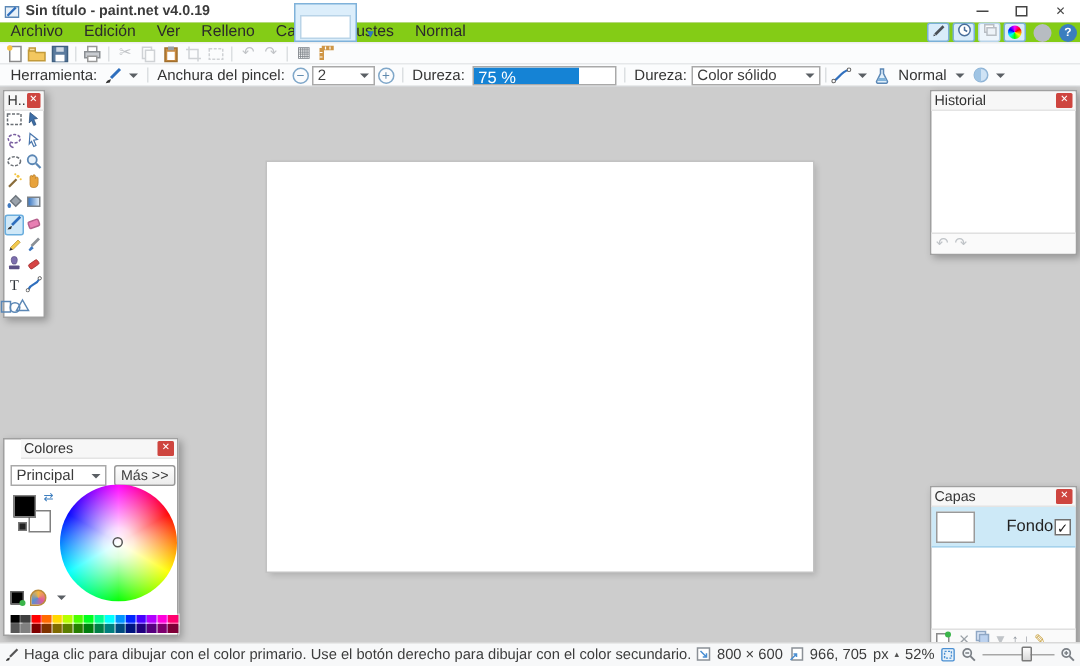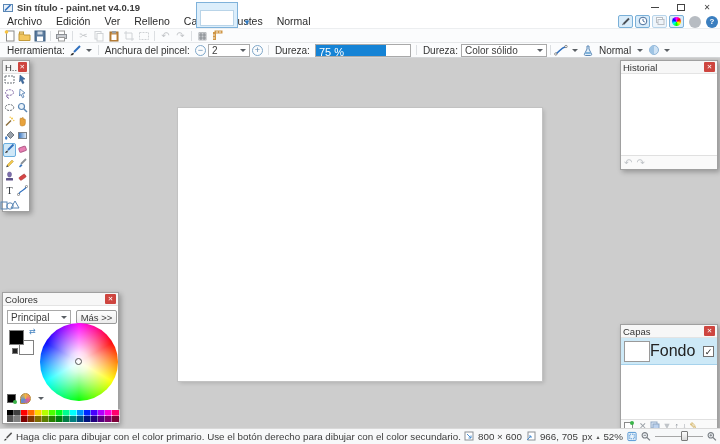--- a/index.html
+++ b/index.html
@@ -7,21 +7,21 @@
   body { position:relative; font-family:"Liberation Sans",sans-serif; background:#cdcdcd; overflow:hidden; font-size:10px; color:#3c3c3c; }
   .abs { position:absolute; }
   .flex { display:flex; align-items:center; }
 
   
   #titlebar { left:0; top:0; width:720px; height:15px; background:#fff; }
   #title-text { font-size:9.5px; color:#3b3b3b; margin-left:4px; white-space:nowrap;font-weight:bold; }
   .winbtn { width:26px; height:15px; display:flex; align-items:center; justify-content:center; font-size:8px; color:#444; }
   #min-glyph { width:8px; height:1px; background:#444; }
   #max-glyph { width:8px; height:7px; border:1px solid #444; }
-  #menubar { left:0; top:15px; width:720px; height:13px; background:#ffffff; }
+  #menubar { left:0; top:15px; width:720px; height:13px; background:#84cc16; }
   .menu-item { padding:0 7px; font-size:10.5px; color:#2b2b2b; line-height:13px; }
   #thumb-tab { left:196px; top:2px; width:42px; height:26px; border:1px solid #7fb2da; background:#dceefb; }
   #thumb-inner { position:absolute; left:3px; top:7px; width:34px; height:16px; background:#fff; border:1px solid #b9d4e8; }
   #imagelist-btn { left:241px; top:16px; width:12px; height:12px; color:#2f7bc4; font-size:9px; text-align:center; line-height:12px; }
 
   #panel-toggles { right:2px; top:15px; height:13px; gap:2px; }
   .toggle-btn { width:15px; height:13px; background:#d9ecfa; border:1px solid #7ab0d8; border-radius:2px; display:flex; align-items:center; justify-content:center; }
   .toggle-btn.pale { background:#eef5fb; border-color:#b8d4ea; }
   .circle-btn { width:12px; height:12px; border-radius:50%; margin-left:3px; }
   #settings-btn { background:#b7bcc2; }
@@ -59,21 +59,21 @@
   .tool-wide { grid-column:1 / span 2; }
 
   #history-panel { left:620px; top:60px; width:98px; height:110px; }
   .hist-item { height:14px; display:flex; align-items:center; background:#cde9f7; border-bottom:1px solid #a6d2ec; padding-left:2px; }
   .page-ico { position:relative; width:8px; height:10px; background:#fff; border:1px solid #8a8a8a; margin-right:3px; }
   .page-ico::after { content:""; position:absolute; right:-2px; top:-2px; width:4px; height:4px; border-radius:50%; background:#3bb54a; }
   .panel-footer { position:absolute; left:0; right:0; bottom:0; height:14px; background:#fafafa; border-top:1px solid #e0e0e0; display:flex; align-items:center; padding-left:3px; gap:4px; }
   .ft-glyph { font-size:10px; color:#c0c4c8; line-height:1; }
   .ft-on { color:#8a9098; }
 
-  #colors-panel { left:2px; top:292px; width:117px; height:132px; }
+  #colors-panel { left:2px; top:292px; width:117px; height:132px;padding-left:11px; }
   #mode-select { position:absolute; left:4px; top:17px; width:64px; height:14px; }
   #more-btn { position:absolute; left:73px; top:17px; width:41px; height:14px; border:1px solid #9a9a9a; background:linear-gradient(#fdfdfd,#ececec); font-size:9.5px; text-align:center; line-height:13px; border-radius:2px; }
   #swatch-group { position:absolute; left:6px; top:37px; width:32px; height:32px; }
   #secondary-swatch { position:absolute; left:10px; top:10px; width:15px; height:15px; background:#fff; border:1px solid #808080; }
   #primary-swatch { position:absolute; left:0; top:0; width:15px; height:15px; background:#000; border:1px solid #808080; }
   #mini-swatch { position:absolute; left:3px; top:18px; width:6px; height:6px; background:#222; border:1px solid #777; }
   #swap-icon { position:absolute; left:20px; top:-3px; font-size:8px; color:#3f7fbf; }
   #color-wheel { position:absolute; left:37px; top:30px; width:78px; height:78px; border-radius:50%;
      background:radial-gradient(circle, rgba(255,255,255,1) 0%, rgba(255,255,255,.85) 18%, rgba(255,255,255,0) 72%),
                 conic-gradient(#f0f,#f00 60deg,#ff0 120deg,#0f0 180deg,#0ff 240deg,#00f 300deg,#f0f); }
@@ -82,21 +82,21 @@
   #recent-color-icon::after { content:""; position:absolute; right:-2px; bottom:-2px; width:4px; height:4px; border-radius:50%; background:#3bb54a; }
   #palette-menu-icon { position:absolute; left:17px; top:100px; width:11px; height:11px; border-radius:50% 50% 50% 0;
      background:conic-gradient(#f4b63f,#e05a9b 120deg,#5a8fd0 240deg,#f4b63f); border:1px solid #b98a3a; }
   #palette-chevron { position:absolute; left:32px; top:104px; }
   #palette-grid { position:absolute; left:4px; top:117px; width:112px; display:grid; grid-template-columns:repeat(16,7px); }
   .sw { width:7px; height:6px; outline:1px solid rgba(255,255,255,.4); }
 
   #layers-panel { left:620px; top:324px; width:98px; height:110px; }
   .layer-row { height:27px; display:flex; align-items:center; background:#cde9f7; border-bottom:1px solid #a6d2ec; padding:0 3px; }
   #layer-thumb { width:26px; height:21px; background:#fff; border:1px solid #9a9a9a; }
-  #layer-name { font-size:16px; margin-left:0; color:#222; }
+  #layer-name { font-size:11px; margin-left:0; color:#222;padding-left:21px; }
   #layer-check { margin-left:auto; width:11px; height:11px; background:#fff; border:1px solid #707070; font-size:9px; line-height:10px; text-align:center; color:#222; }
   #layers-footer { gap:3px; }
   .lf-ico { font-size:9px; line-height:1; }
 
   
   #canvas { left:178px; top:108px; width:364px; height:273px; background:#fff; box-shadow:0 0 0 1px #c2c2c2, 2px 2px 4px rgba(0,0,0,.15); }
 
   
   #statusbar { left:0; top:428px; width:720px; height:16px; background:#f7f8f9; border-top:1px solid #d9d9d9; padding:0 3px; }
   #status-hint { font-size:9.8px; color:#3c3c3c; margin-left:3px; white-space:nowrap; }

